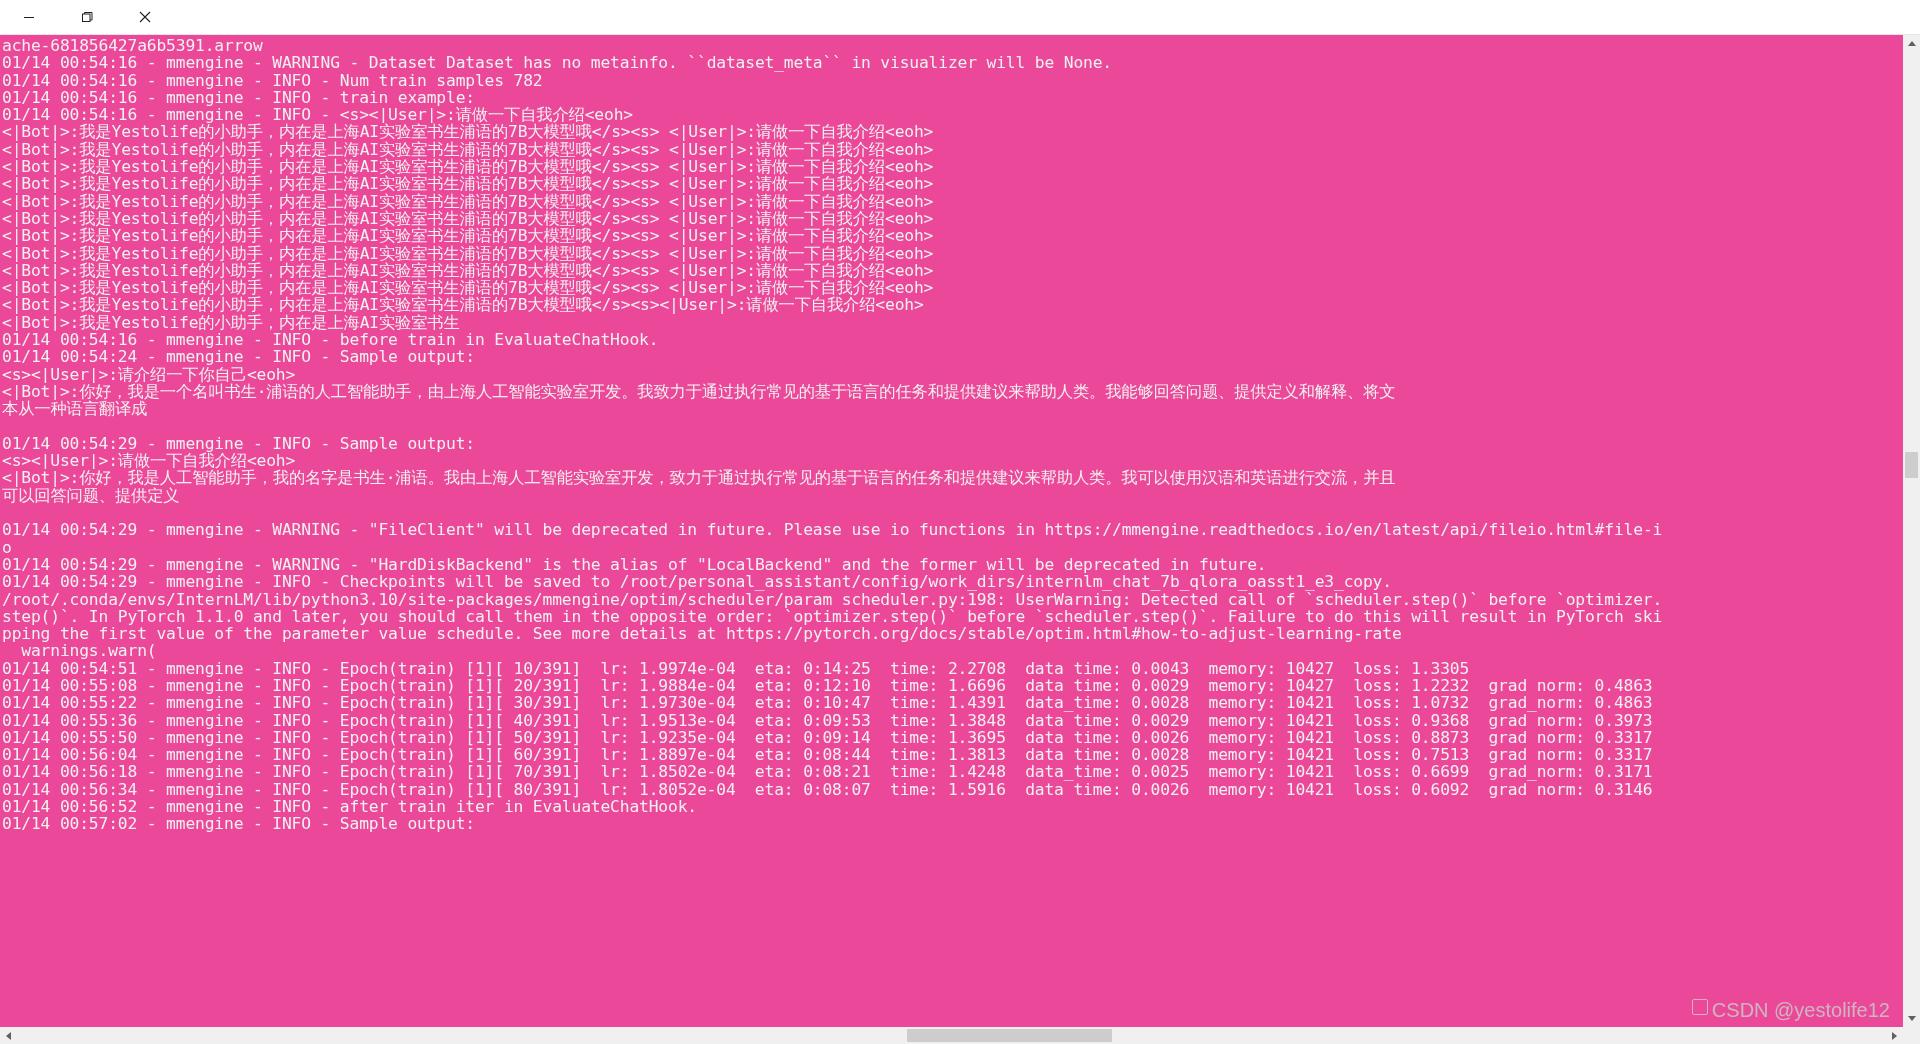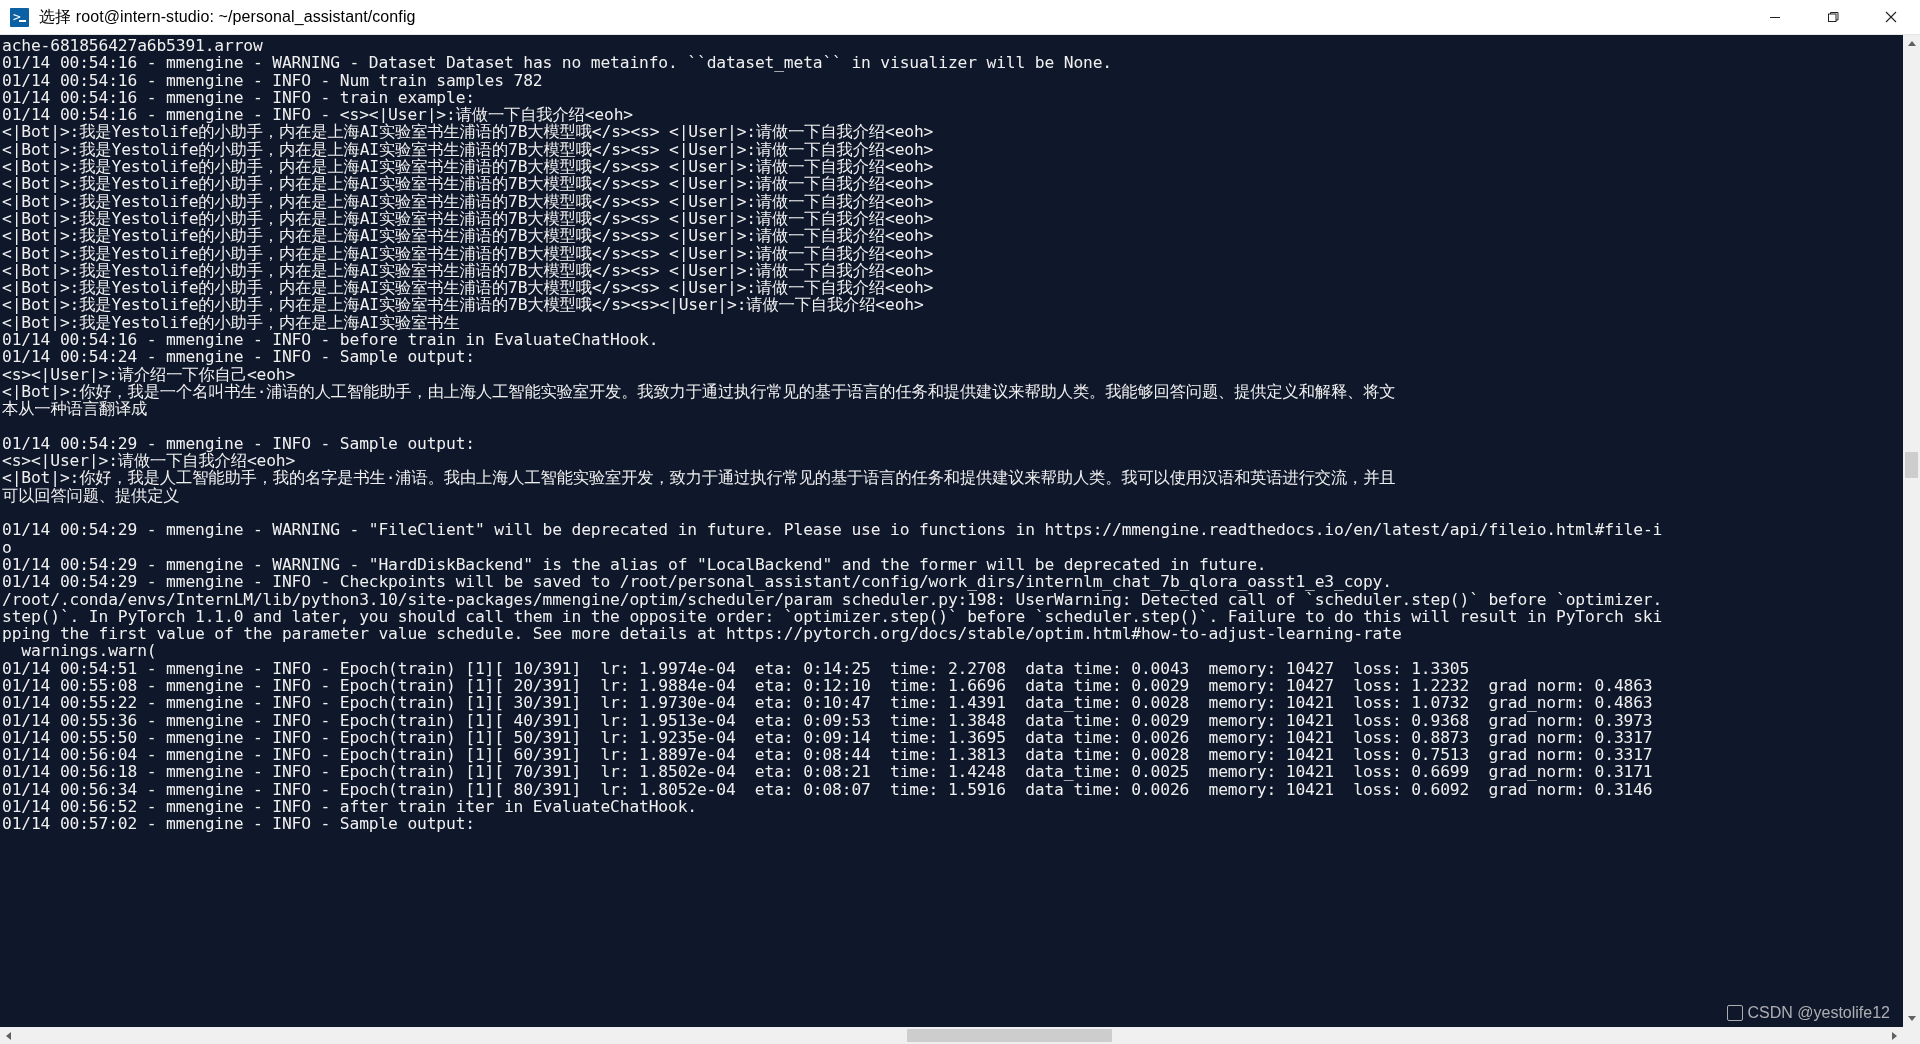--- a/index.html
+++ b/index.html
@@ -92,21 +92,21 @@
 
   
   #terminal-wrap {
     flex: 1 1 auto;
     display: flex;
     position: relative;
     min-height: 0;
   }
   #terminal {
     flex: 1 1 auto;
-    background: #0f172a;
+    background: #ec4899;
     color: #f0f0f0;
     font-family: "DejaVu Sans Mono", monospace;
     font-size: 16.3px;
     line-height: 17.3px;
     padding: 2px 0 0 2px;
     overflow: hidden;
     white-space: pre;
     letter-spacing: -0.15px;
   }
   .line {
@@ -185,44 +185,39 @@
     flex: 0 0 17px;
   }
 
   
   #watermark {
     position: absolute;
     right: 30px;
     bottom: 22px;
     color: #c9c9c9;
     font-family: "Liberation Sans", sans-serif;
-    font-size: 16px;
+    font-size: 20px;
     opacity: 0.85;
     display: flex;
-    align-items: center;
     gap: 4px;
     pointer-events: none;
   }
   #watermark .wm-logo {
     display: inline-block;
     width: 14px; height: 14px;
     border: 1px solid #c9c9c9;
     border-radius: 2px;
   }
 </style>
 </head>
 <body>
 
 <div id="window">
 
   <div id="titlebar">
-    <div id="titlebar-left">
-      <span class="cmd-icon"></span>
-      <span id="title-text">选择 root@intern-studio: ~/personal_assistant/config</span>
-    </div>
     <div id="titlebar-buttons">
       <div class="winbtn">
         <svg width="12" height="12" viewBox="0 0 12 12">
             <line x1="1" y1="6.5" x2="11" y2="6.5" stroke="#222" stroke-width="1"></line>
           </svg>
       </div>
       <div class="winbtn">
         <svg width="12" height="12" viewBox="0 0 12 12">
           <rect x="1.5" y="3" width="7.5" height="7.5" fill="none" stroke="#222" stroke-width="1"></rect>
           <path d="M3.5 3 V1.5 H11 V9 H9" fill="none" stroke="#222" stroke-width="1"></path>

